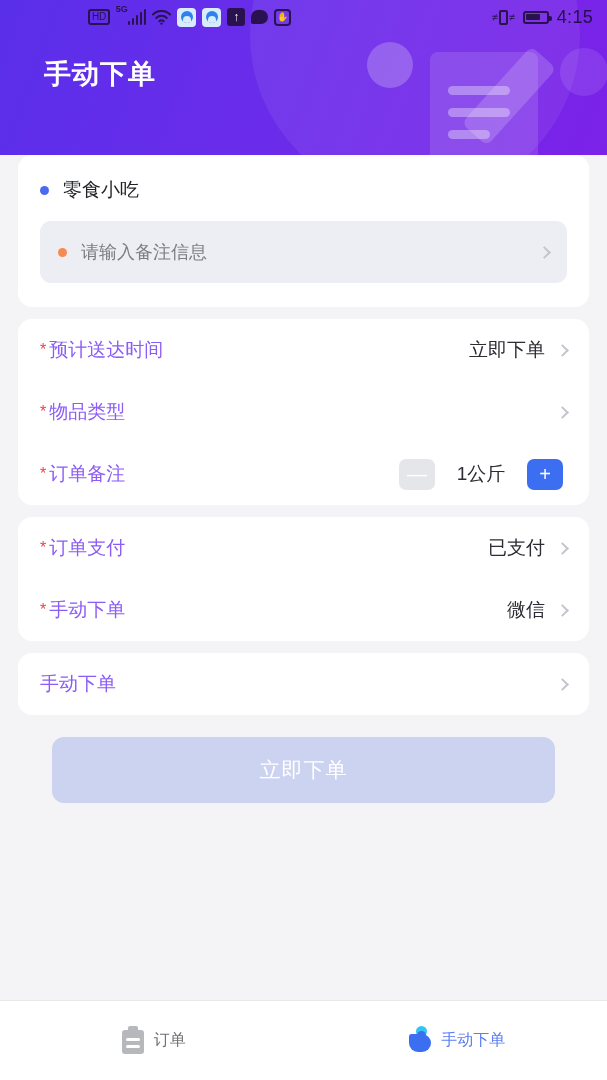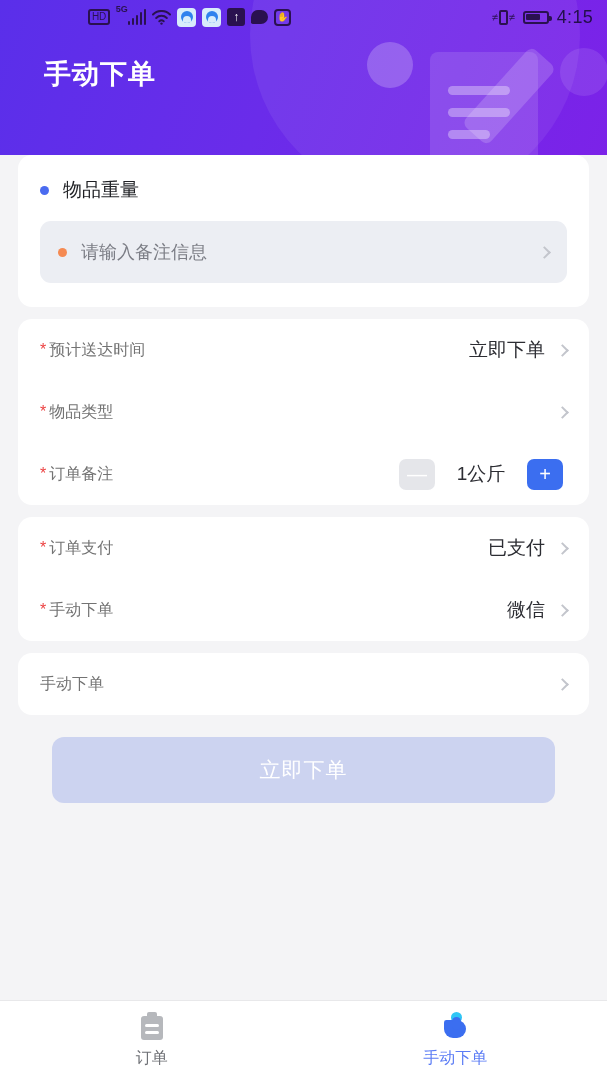--- a/index.html
+++ b/index.html
@@ -220,21 +220,21 @@
   .cust-text { font-size: 18px; color: #7b7d85; flex: 1; }
 
   
   .form-row {
     height: 62px;
     display: flex;
     align-items: center;
   }
   .form-row + .form-row { border-top: 0; }
   .req { color: #ec4242; font-size: 16px; margin-right: 3px; line-height: 1; }
-  .lbl { font-size: 16px; color: #737373; }
+  .lbl { font-size: 19px; color: #8b5cf6; }
   .val-wrap { margin-left: auto; display: flex; align-items: center; gap: 13px; }
   .val { font-size: 19px; color: #2c2d33; }
   .val-ph { font-size: 18px; color: #b4b6bd; }
   .chev {
     width: 9px; height: 9px;
     border-right: 2.2px solid #c3c5cc;
     border-top: 2.2px solid #c3c5cc;
     transform: rotate(45deg);
     display: inline-block;
   }
@@ -270,21 +270,21 @@
   .tabbar {
     flex: 0 0 80px;
     height: 80px;
     background: #ffffff;
     border-top: 1px solid #e8e8ea;
     display: flex;
     align-items: center;
   }
   .tab {
     flex: 1;
-    display: flex; flex-direction: column;
+    display: flex; flex-direction: row;
     align-items: center; justify-content: center;
     gap: 6px;
   }
   .tab-label { font-size: 16px; color: #6f7176; }
   .tab.active .tab-label { color: #5b7cf5; }
   .ic { width: 30px; height: 30px; position: relative; }
 
   
   .ic-clip .board {
     position: absolute; left: 4px; top: 4px;
@@ -396,21 +396,21 @@
     </div>
 
     <div class="page-title">手动下单</div>
   </div>
 
   <div class="content">
 
     <div class="card store-card">
       <div class="store-row">
         <span class="dot dot-blue"></span>
-        <span class="store-name">物品重量</span>
+        <span class="store-name">零食小吃</span>
       </div>
       <div class="cust-row">
         <span class="dot dot-orange"></span>
         <span class="cust-text">请输入备注信息</span>
         <span class="chev"></span>
       </div>
     </div>
 
     <div class="card">
       <div class="form-row">

